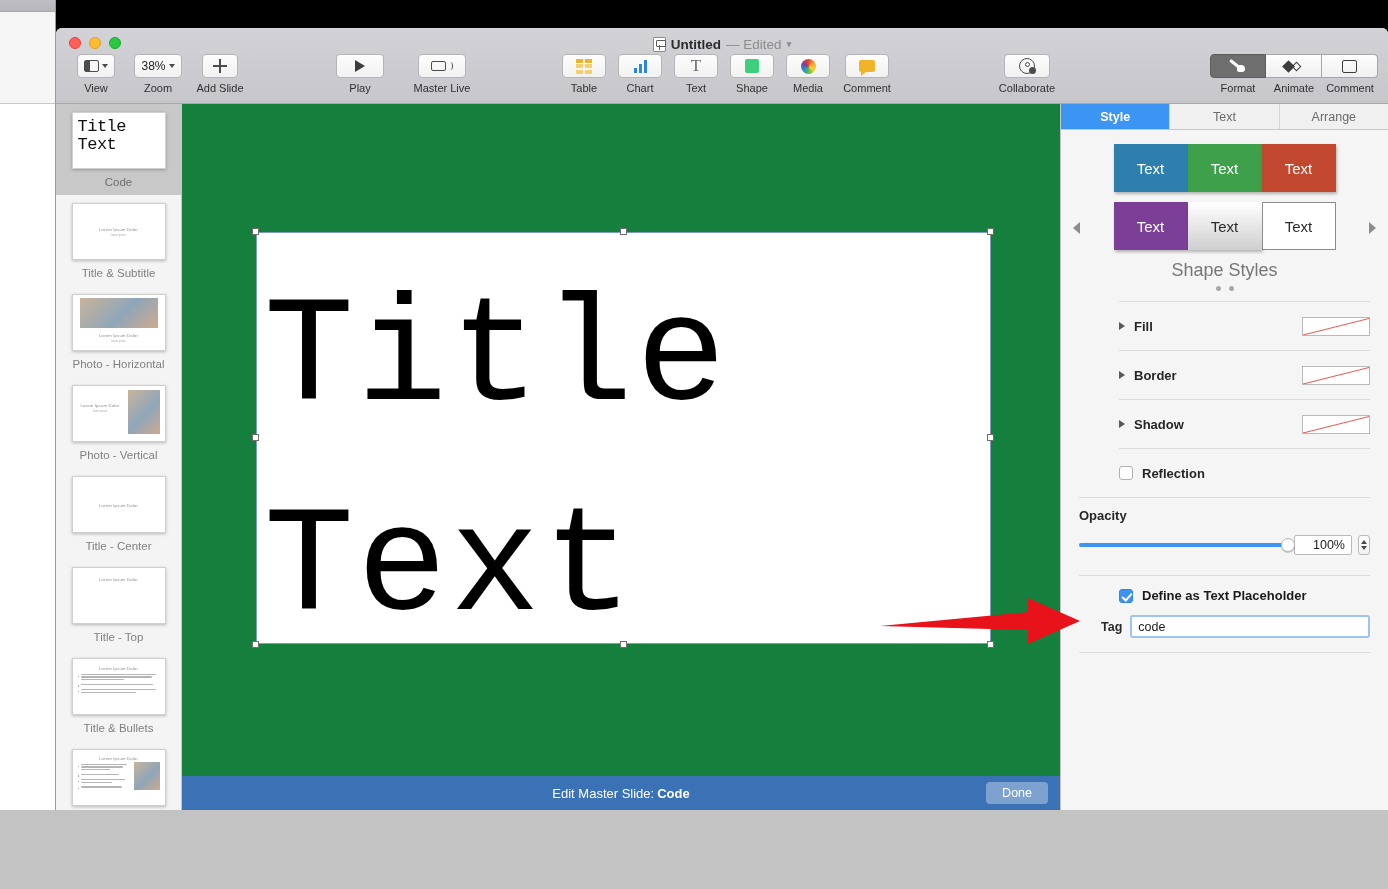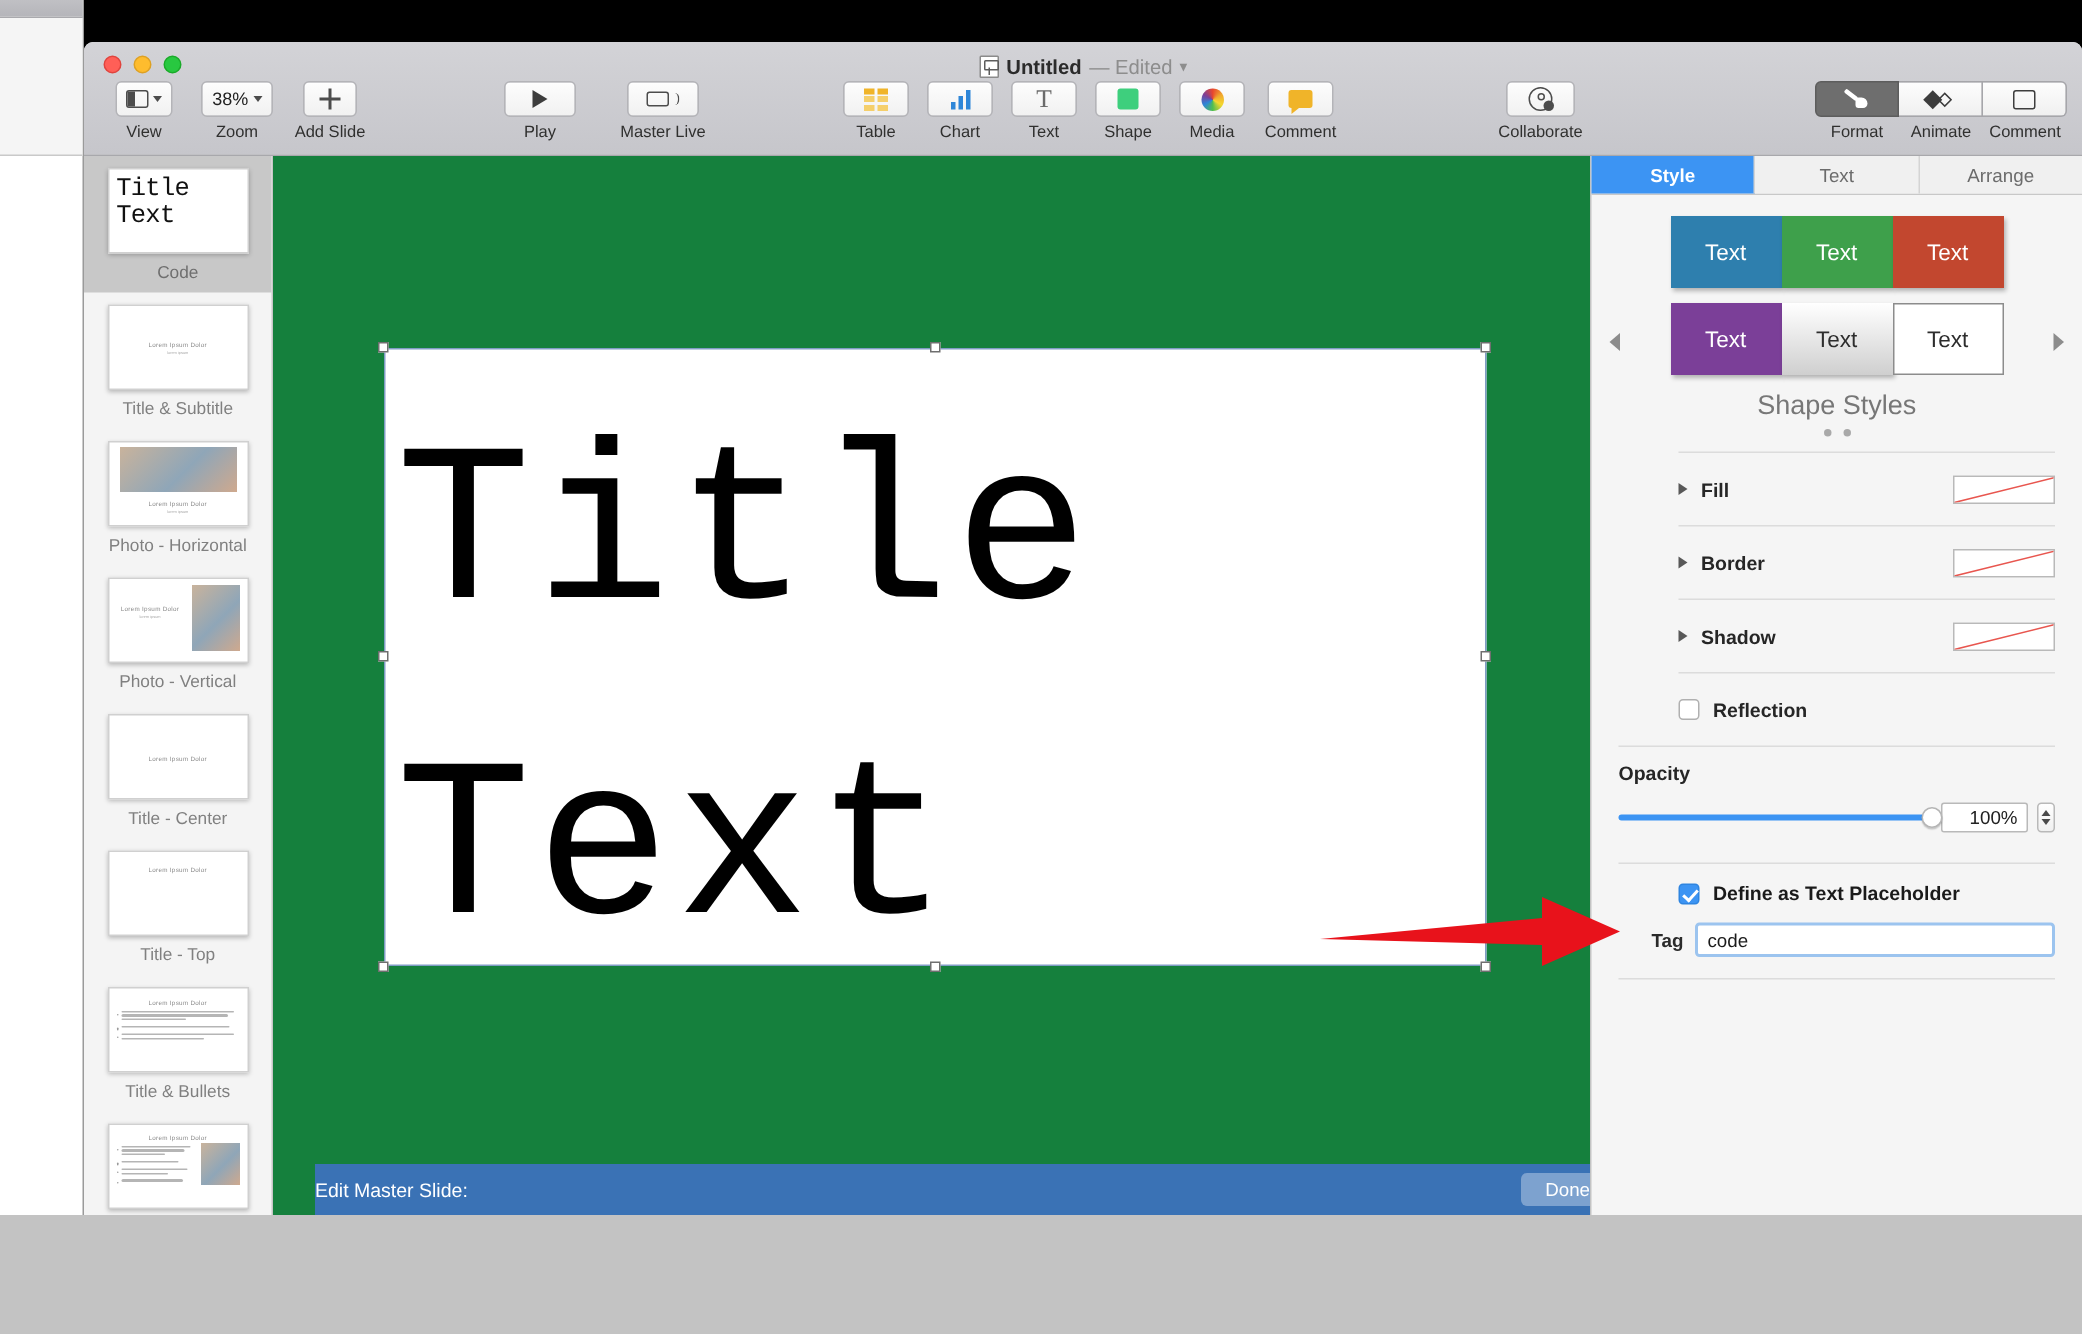--- a/index.html
+++ b/index.html
@@ -126,21 +126,21 @@
   #slide-text {
     font-family: "Liberation Mono", monospace;
     font-size: 150px; line-height: 210px; color: #000;
     padding: 22px 0 0 8px; letter-spacing: 3px; white-space: pre-line;
   }
   .sel-border { position:absolute; inset:0; border:1px solid #7f9cc4; pointer-events:none; }
   .handle { position: absolute; width: 7px; height: 7px; background:#fff; border:1px solid #6f6f6f; }
   
   #master-bar {
     position:absolute; left:0; bottom:0; width:100%; height: 34px; background:#3a72b5;
-    display:flex; align-items:center; justify-content:space-between; color:#fff; font-size:13px;margin-left:28px;
+    display:flex; align-items:center; justify-content:center; color:#fff; font-size:13px;
   }
   #master-bar b { font-weight: 700; margin-left: 3px; }
   #done-btn {
     position:absolute; right: 12px; top: 6px; height: 22px; padding: 0 16px;
     background: #7da2cf; color:#fff; font-size: 12.5px; border-radius:4px;
     display:flex;align-items:center;justify-content:center;
   }
 
   
   #inspector { width: 328px; flex: 0 0 328px; background:#f5f5f5; border-left:1px solid #c3c3c3; position: relative; }

